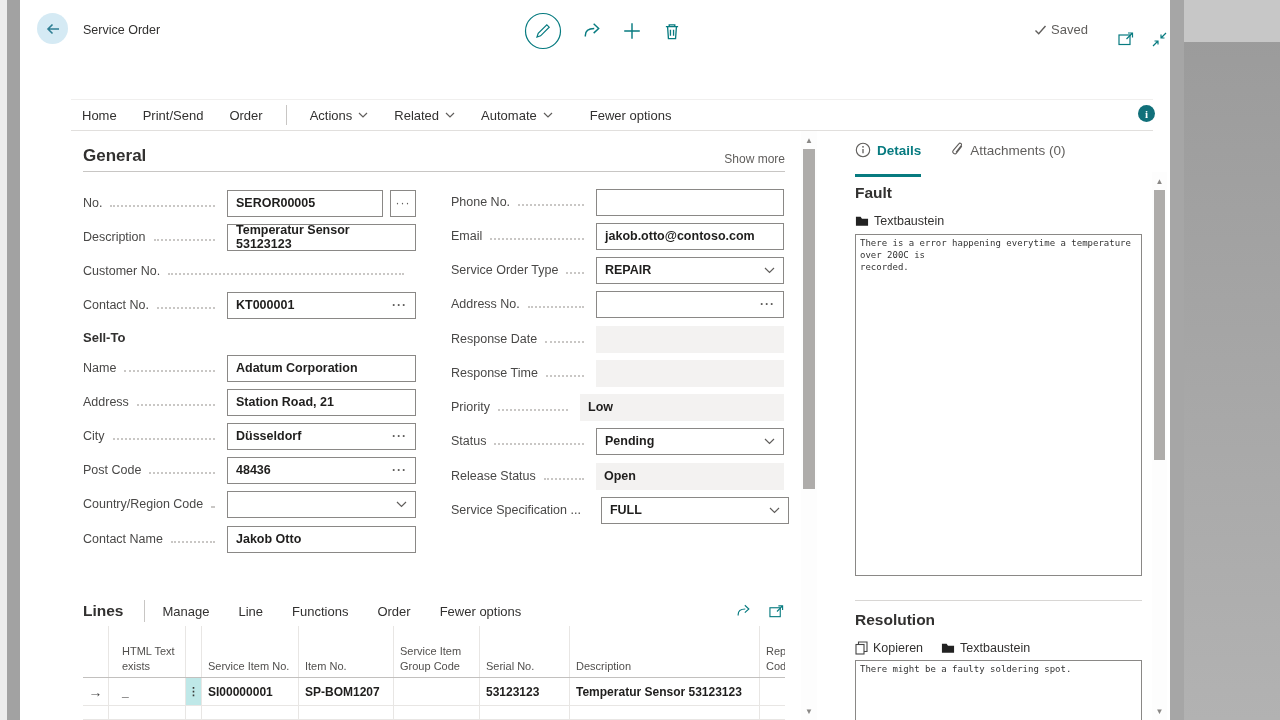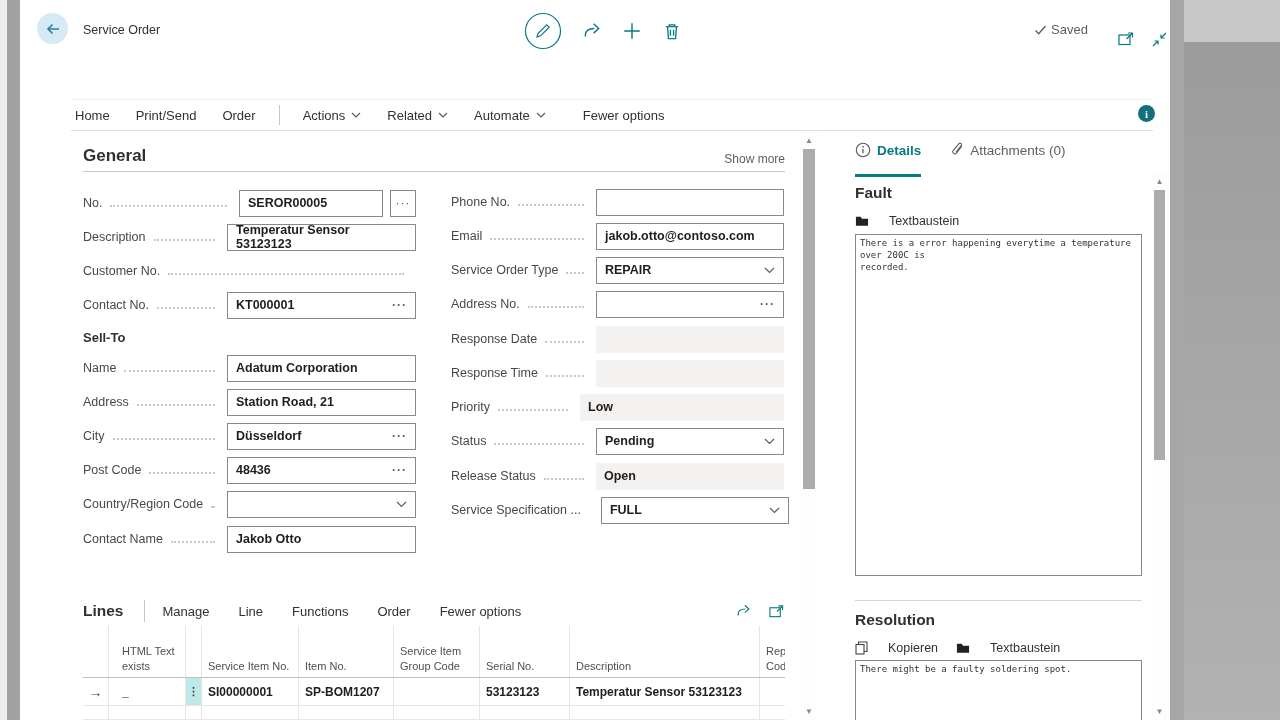--- a/index.html
+++ b/index.html
@@ -45,21 +45,21 @@
   .showmore { font-size:12px; color:#605e5c; cursor:pointer; }
   .rule { position:absolute; left:63px; width:702px; height:1px; background:#c8c6c4; }
 
   .frow { position:absolute; display:flex; align-items:center; height:26px; width:333px; }
   .flabel { font-size:12.5px; color:#494847; flex:none; white-space:nowrap; }
   .leader { flex:1; height:2px; border-bottom:2px dotted #c9c7c5; margin:6px 12px 0 8px; align-self:center; }
   .fbox { flex:none; width:189px; height:27px; border:1px solid #8a8886; background:#fff;
           display:flex; align-items:center; padding:0 8px; font-size:12.5px; font-weight:700; color:#1f1e1d; }
   .fbox.dis { border:none; background:#f3f2f1; }
   .fbox .trail { margin-left:auto; color:#605e5c; font-size:12px; letter-spacing:1px; cursor:pointer; }
-  .fbox.w156 { width:144px; }
+  .fbox.w156 { width:156px; }
   .assist-btn { flex:none; width:26px; height:27px; border:1px solid #8a8886; background:#fff; margin-left:7px;
                 display:flex; align-items:center; justify-content:center; color:#605e5c; font-size:12px;
                 letter-spacing:1px; cursor:pointer; }
   .subhead { position:absolute; font-size:13px; font-weight:700; color:#323130; }
 
   
   .linesbar { position:absolute; left:63px; top:597px; width:702px; height:28px; display:flex; align-items:center; }
   .linesbar .lh { font-size:15.5px; font-weight:700; color:#323130; }
   .linesbar .divider { width:1px; height:22px; background:#c8c6c4; margin:0 17px 0 21px; }
   .linesbar .mi { font-size:13px; color:#323130; margin-right:29px; cursor:pointer; }
@@ -81,21 +81,21 @@
              color:#3b3a39; font-size:11px; cursor:pointer; }
   .rowarrow { color:#444; font-size:14px; display:flex; align-items:center; justify-content:center; }
 
   
   .dtabs { position:absolute; left:835px; top:142px; display:flex; gap:30px; align-items:flex-end; }
   .dtab { display:flex; align-items:center; gap:6px; font-size:13.5px; padding-bottom:16px;
           border-bottom:3px solid transparent; cursor:pointer; color:#605e5c; }
   .dtab.active { color:#077b80; font-weight:700; border-bottom-color:#077b80; }
   .dhead { position:absolute; left:835px; font-size:15.5px; font-weight:700; color:#323130; }
   .daction { position:absolute; left:835px; display:flex; align-items:center; gap:18px; }
-  .dact { display:flex; align-items:center; gap:20px; font-size:12.5px; color:#323130; cursor:pointer; }
+  .dact { display:flex; align-items:center; gap:5px; font-size:12.5px; color:#323130; cursor:pointer; }
   .dtext { position:absolute; left:835px; width:287px; border:1px solid #8a8886; background:#fff;
            font-family:"DejaVu Sans Mono", monospace; font-size:9px; line-height:12px; color:#333;
            padding:2px 4px; resize:none; overflow:hidden; white-space:pre-wrap; }
   .dsep { position:absolute; left:835px; width:287px; height:1px; background:#d8d6d4; }
 
   
   .sbar { position:absolute; width:16px; background:#fdfdfd; }
   .sbar .thumb { position:absolute; left:2px; width:12px; background:#aeacaa; }
   .sbar .arr { position:absolute; left:0; width:16px; height:14px; color:#8a8886; font-size:8px;
                display:flex; align-items:center; justify-content:center; }
@@ -164,21 +164,21 @@
     </span>
     <span class="icon-btn">
       <svg width="17" height="17" viewBox="0 0 17 17">
           <path d="M15 2l-5 5M10 3.5V7h3.5M2 15l5-5M3.5 10H7v3.5" fill="none" stroke="#077b80" stroke-width="1.2"></path>
         </svg>
     </span>
   </div>
 
 
   <div class="menubar">
-    <span class="mi" style="margin-left:4px">
+    <span class="mi" style="margin-left:11px">
         <span>Home</span>
       </span>
     <span class="mi">
         <span>Print/Send</span>
       </span>
     <span class="mi">
         <span>Order</span>
       </span>
     <span class="divider"></span>
     <span class="mi">

